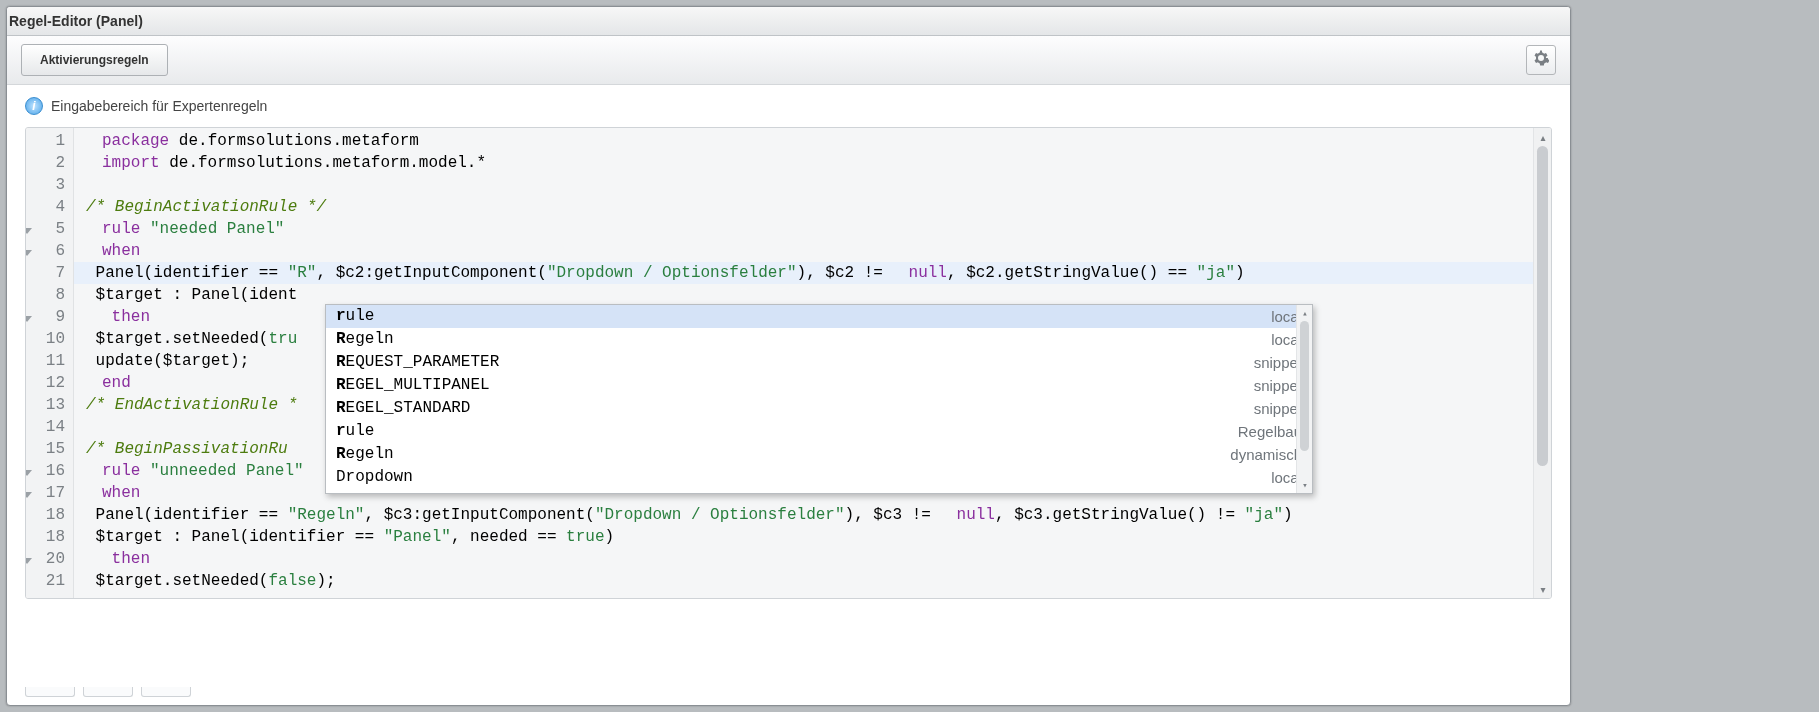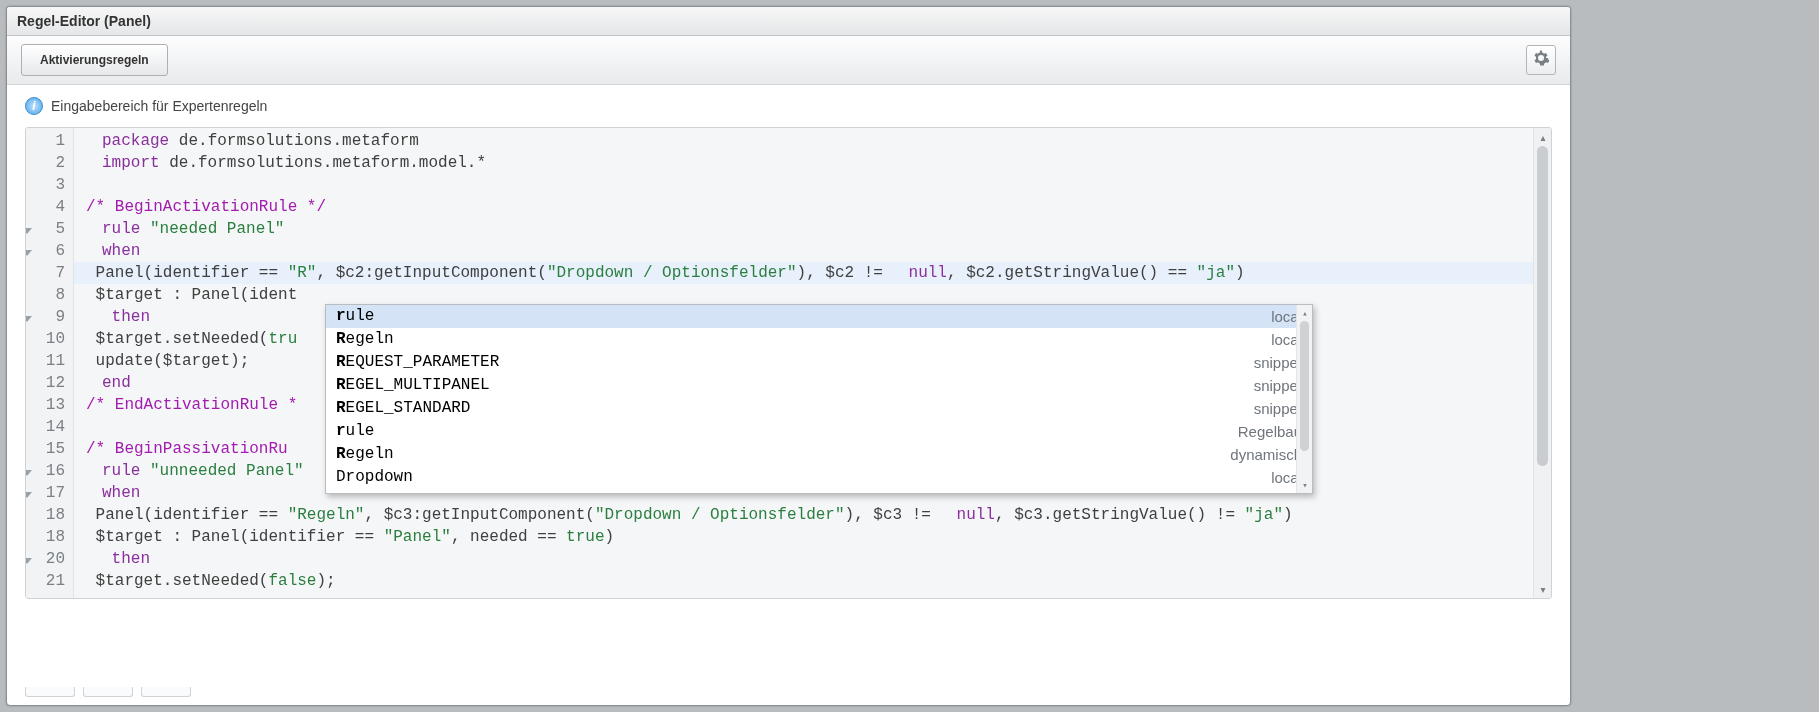--- a/index.html
+++ b/index.html
@@ -11,21 +11,21 @@
     margin: 6px;
     background: #fff;
     border: 1px solid #8a8f94;
     border-radius: 4px;
     box-shadow: 0 0 2px rgba(0,0,0,0.3);
     overflow: hidden;
   }
   .titlebar {
     background: linear-gradient(#f7f7f7,#e4e6e8);
     border-bottom: 1px solid #bfc3c7;
-    padding: 6px 10px;
+    padding: 6px 2px;
     font-size: 14px;
     font-weight: bold;
     color: #333;
   }
   .toolbar {
     background: linear-gradient(#fdfdfe,#e8eaec);
     border-bottom: 1px solid #d4d7da;
     padding: 8px 14px;
     display: flex;
     align-items: center;
@@ -100,23 +100,23 @@
     font-size:16px;
     color:#333;
     padding-top:2px;
     white-space: pre;
     overflow:hidden;
   }
   .code .line { height:22px; line-height:22px; padding-left:12px; }
   .hl-line { background:#e8f0fb; }
   .kw { color:#8a2f9e;margin-left:16px; }
   .str { color:#2a7f3f; }
-  .cmt { color:#a21caf; }
+  .cmt { color:#4d7c0f; font-style:italic; }
   .bool { color:#2a7f3f;margin-top:24px; }
-  .var { color:#404040; }
+  .var { color:#000000; }
 
   .scroll-v {
     position:absolute; right:0; top:0; bottom:0; width:18px;
     background:#f0f1f2;
     border-left:1px solid #e2e4e6;
   }
   .scroll-v .up, .scroll-v .down {
     position:absolute; left:0; width:18px; height:18px;
     display:flex;align-items:center;justify-content:center;
     color:#7a7f84; font-size:10px; cursor:pointer;

